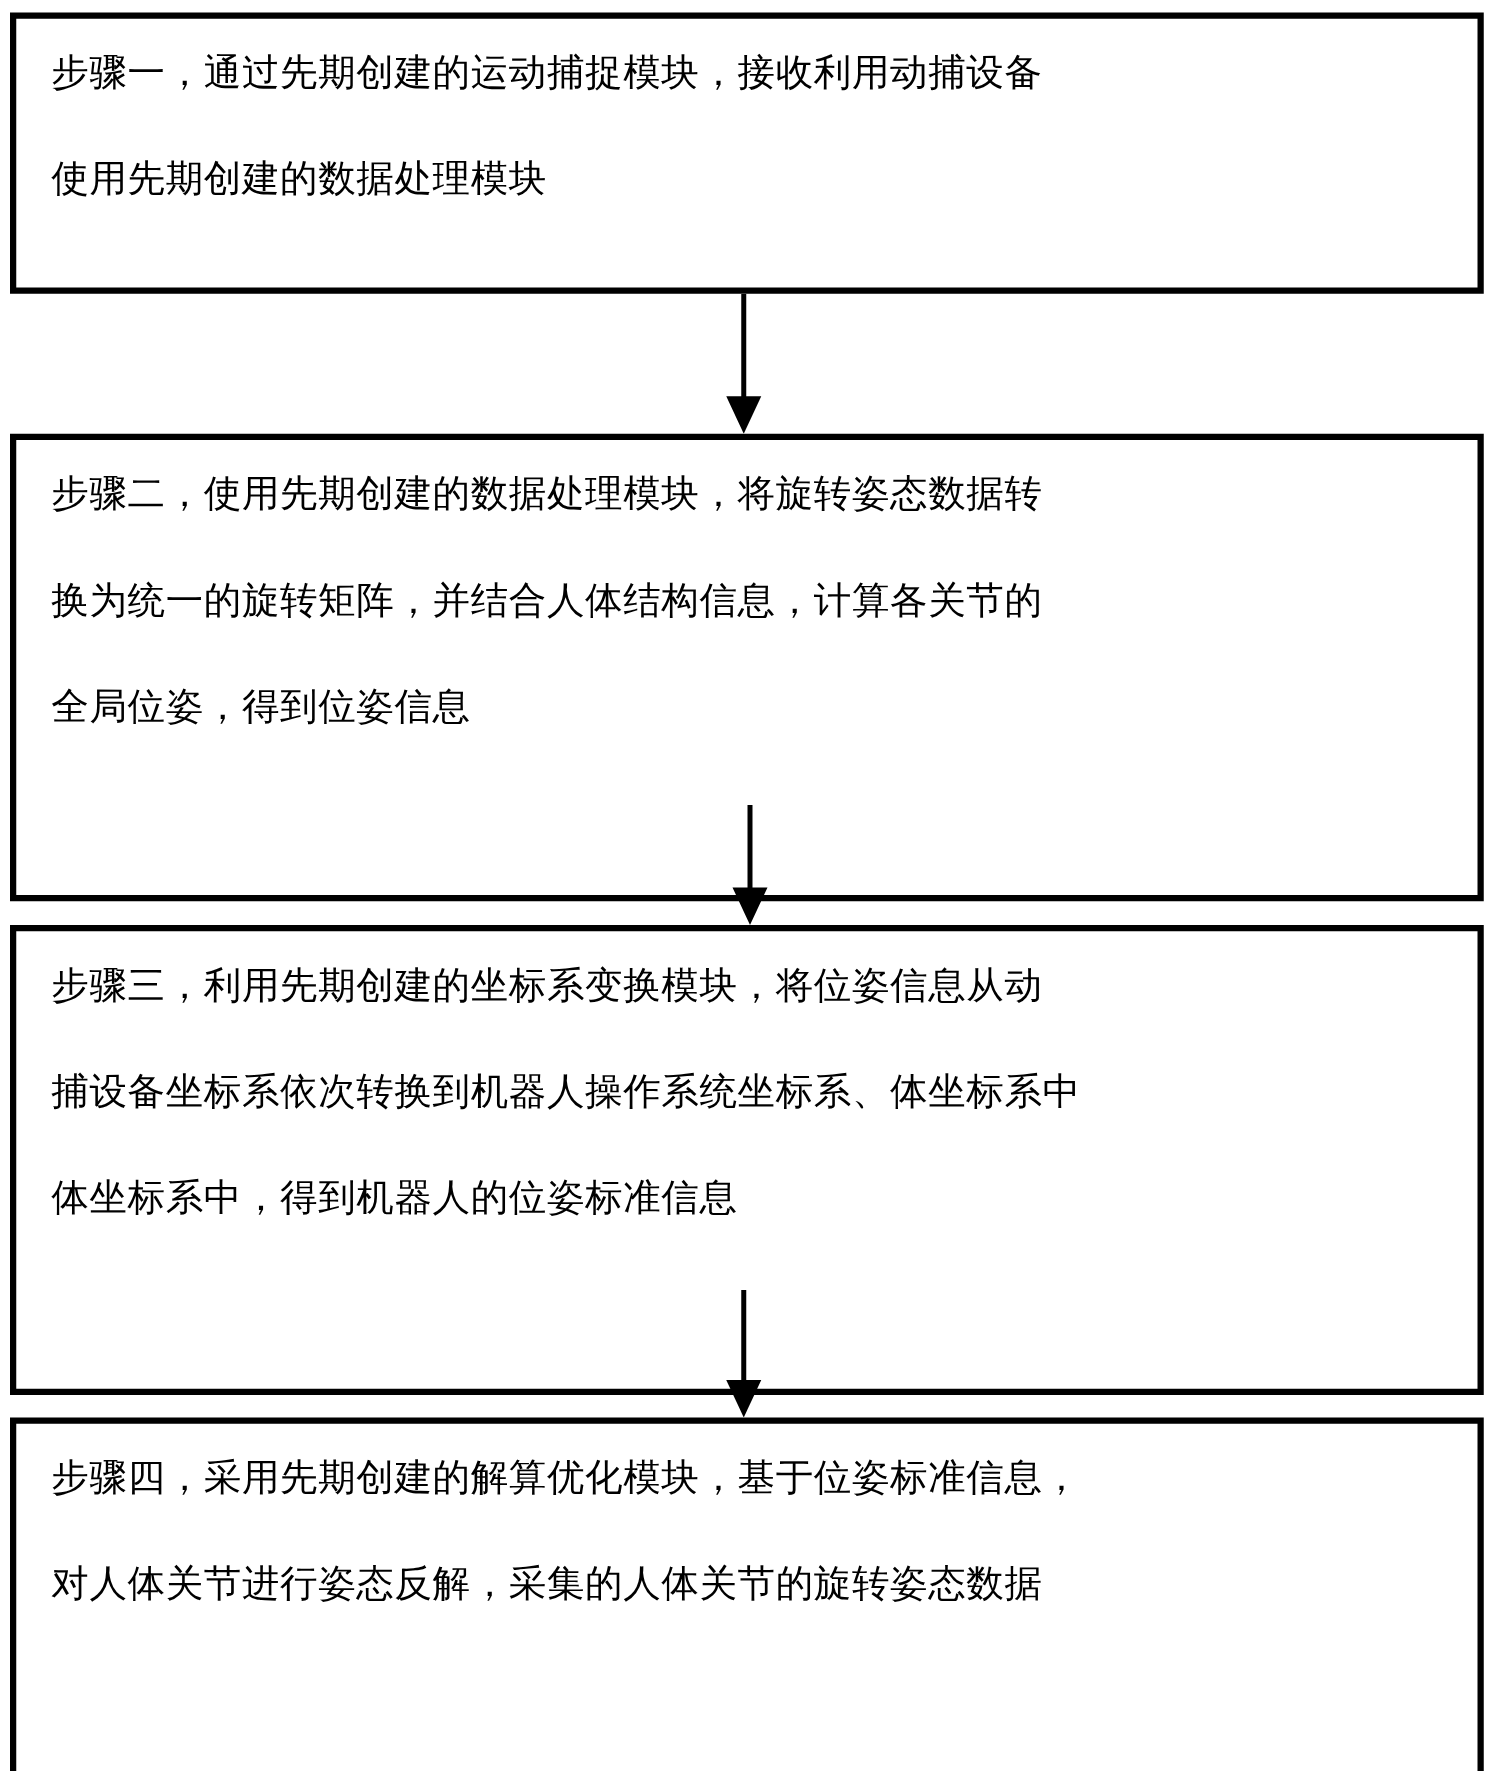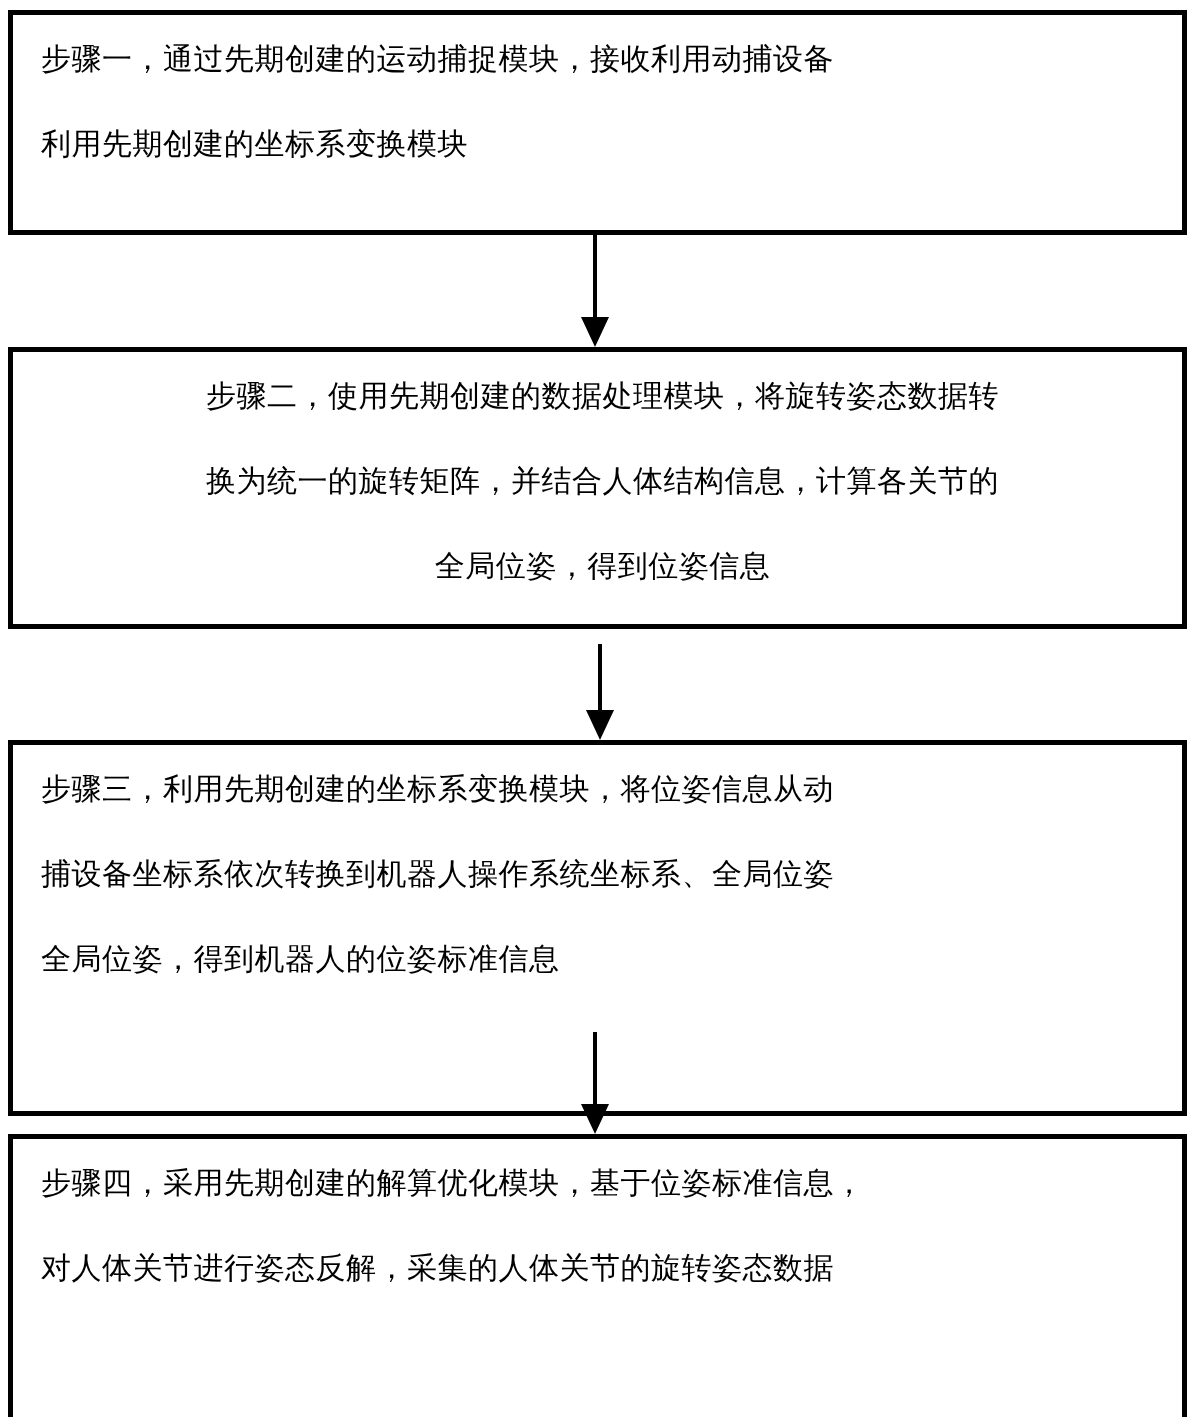--- a/index.html
+++ b/index.html
@@ -18,21 +18,21 @@
     position: absolute;
     left: 8px;
     width: 1179px;
     box-sizing: border-box;
     border: 5px solid #000000;
     background: #ffffff;
     padding: 1px 18px 0 28px;
     overflow: hidden;
   }
   .box1 { top: 10px;   height: 225px; }
-  .box2 { top: 347px;  height: 282px; text-align: center; }
+  .box2 { top: 347px;  height: 374px; }
   .box3 { top: 740px;  height: 376px; }
   .box4 { top: 1134px; height: 352px; }
   .text-line {
     font-size: 30px;
     line-height: 85px;
     letter-spacing: 0.5px;
     color: #000000;
     white-space: nowrap;
   }
   .flow-arrow {
@@ -43,43 +43,43 @@
   .arrow2 { left: 580px; top: 644px; }
   .arrow3 { left: 575px; top: 1032px; }
 </style>
 </head>
 <body>
 
 <div class="canvas">
 
   <div class="step-box box1">
     <div class="text-line">步骤一，通过先期创建的运动捕捉模块，接收利用动捕设备</div>
-    <div class="text-line">利用先期创建的坐标系变换模块</div>
+    <div class="text-line">使用先期创建的数据处理模块</div>
   </div>
 
   <svg class="flow-arrow arrow1" width="40" height="112" viewBox="0 0 40 112">
     <line x1="20" y1="0" x2="20" y2="84" stroke="#000000" stroke-width="4"></line>
     <polygon points="6,82 34,82 20,112" fill="#000000"></polygon>
   </svg>
 
   <div class="step-box box2">
     <div class="text-line">步骤二，使用先期创建的数据处理模块，将旋转姿态数据转</div>
     <div class="text-line">换为统一的旋转矩阵，并结合人体结构信息，计算各关节的</div>
     <div class="text-line">全局位姿，得到位姿信息</div>
   </div>
 
   <svg class="flow-arrow arrow2" width="40" height="96" viewBox="0 0 40 96">
     <line x1="20" y1="0" x2="20" y2="68" stroke="#000000" stroke-width="4"></line>
     <polygon points="6,66 34,66 20,96" fill="#000000"></polygon>
   </svg>
 
   <div class="step-box box3">
     <div class="text-line">步骤三，利用先期创建的坐标系变换模块，将位姿信息从动</div>
-    <div class="text-line">捕设备坐标系依次转换到机器人操作系统坐标系、全局位姿</div>
-    <div class="text-line">全局位姿，得到机器人的位姿标准信息</div>
+    <div class="text-line">捕设备坐标系依次转换到机器人操作系统坐标系、体坐标系中</div>
+    <div class="text-line">体坐标系中，得到机器人的位姿标准信息</div>
   </div>
 
   <svg class="flow-arrow arrow3" width="40" height="102" viewBox="0 0 40 102">
     <line x1="20" y1="0" x2="20" y2="74" stroke="#000000" stroke-width="4"></line>
     <polygon points="6,72 34,72 20,102" fill="#000000"></polygon>
   </svg>
 
   <div class="step-box box4">
     <div class="text-line">步骤四，采用先期创建的解算优化模块，基于位姿标准信息，</div>
     <div class="text-line">对人体关节进行姿态反解，采集的人体关节的旋转姿态数据</div>

